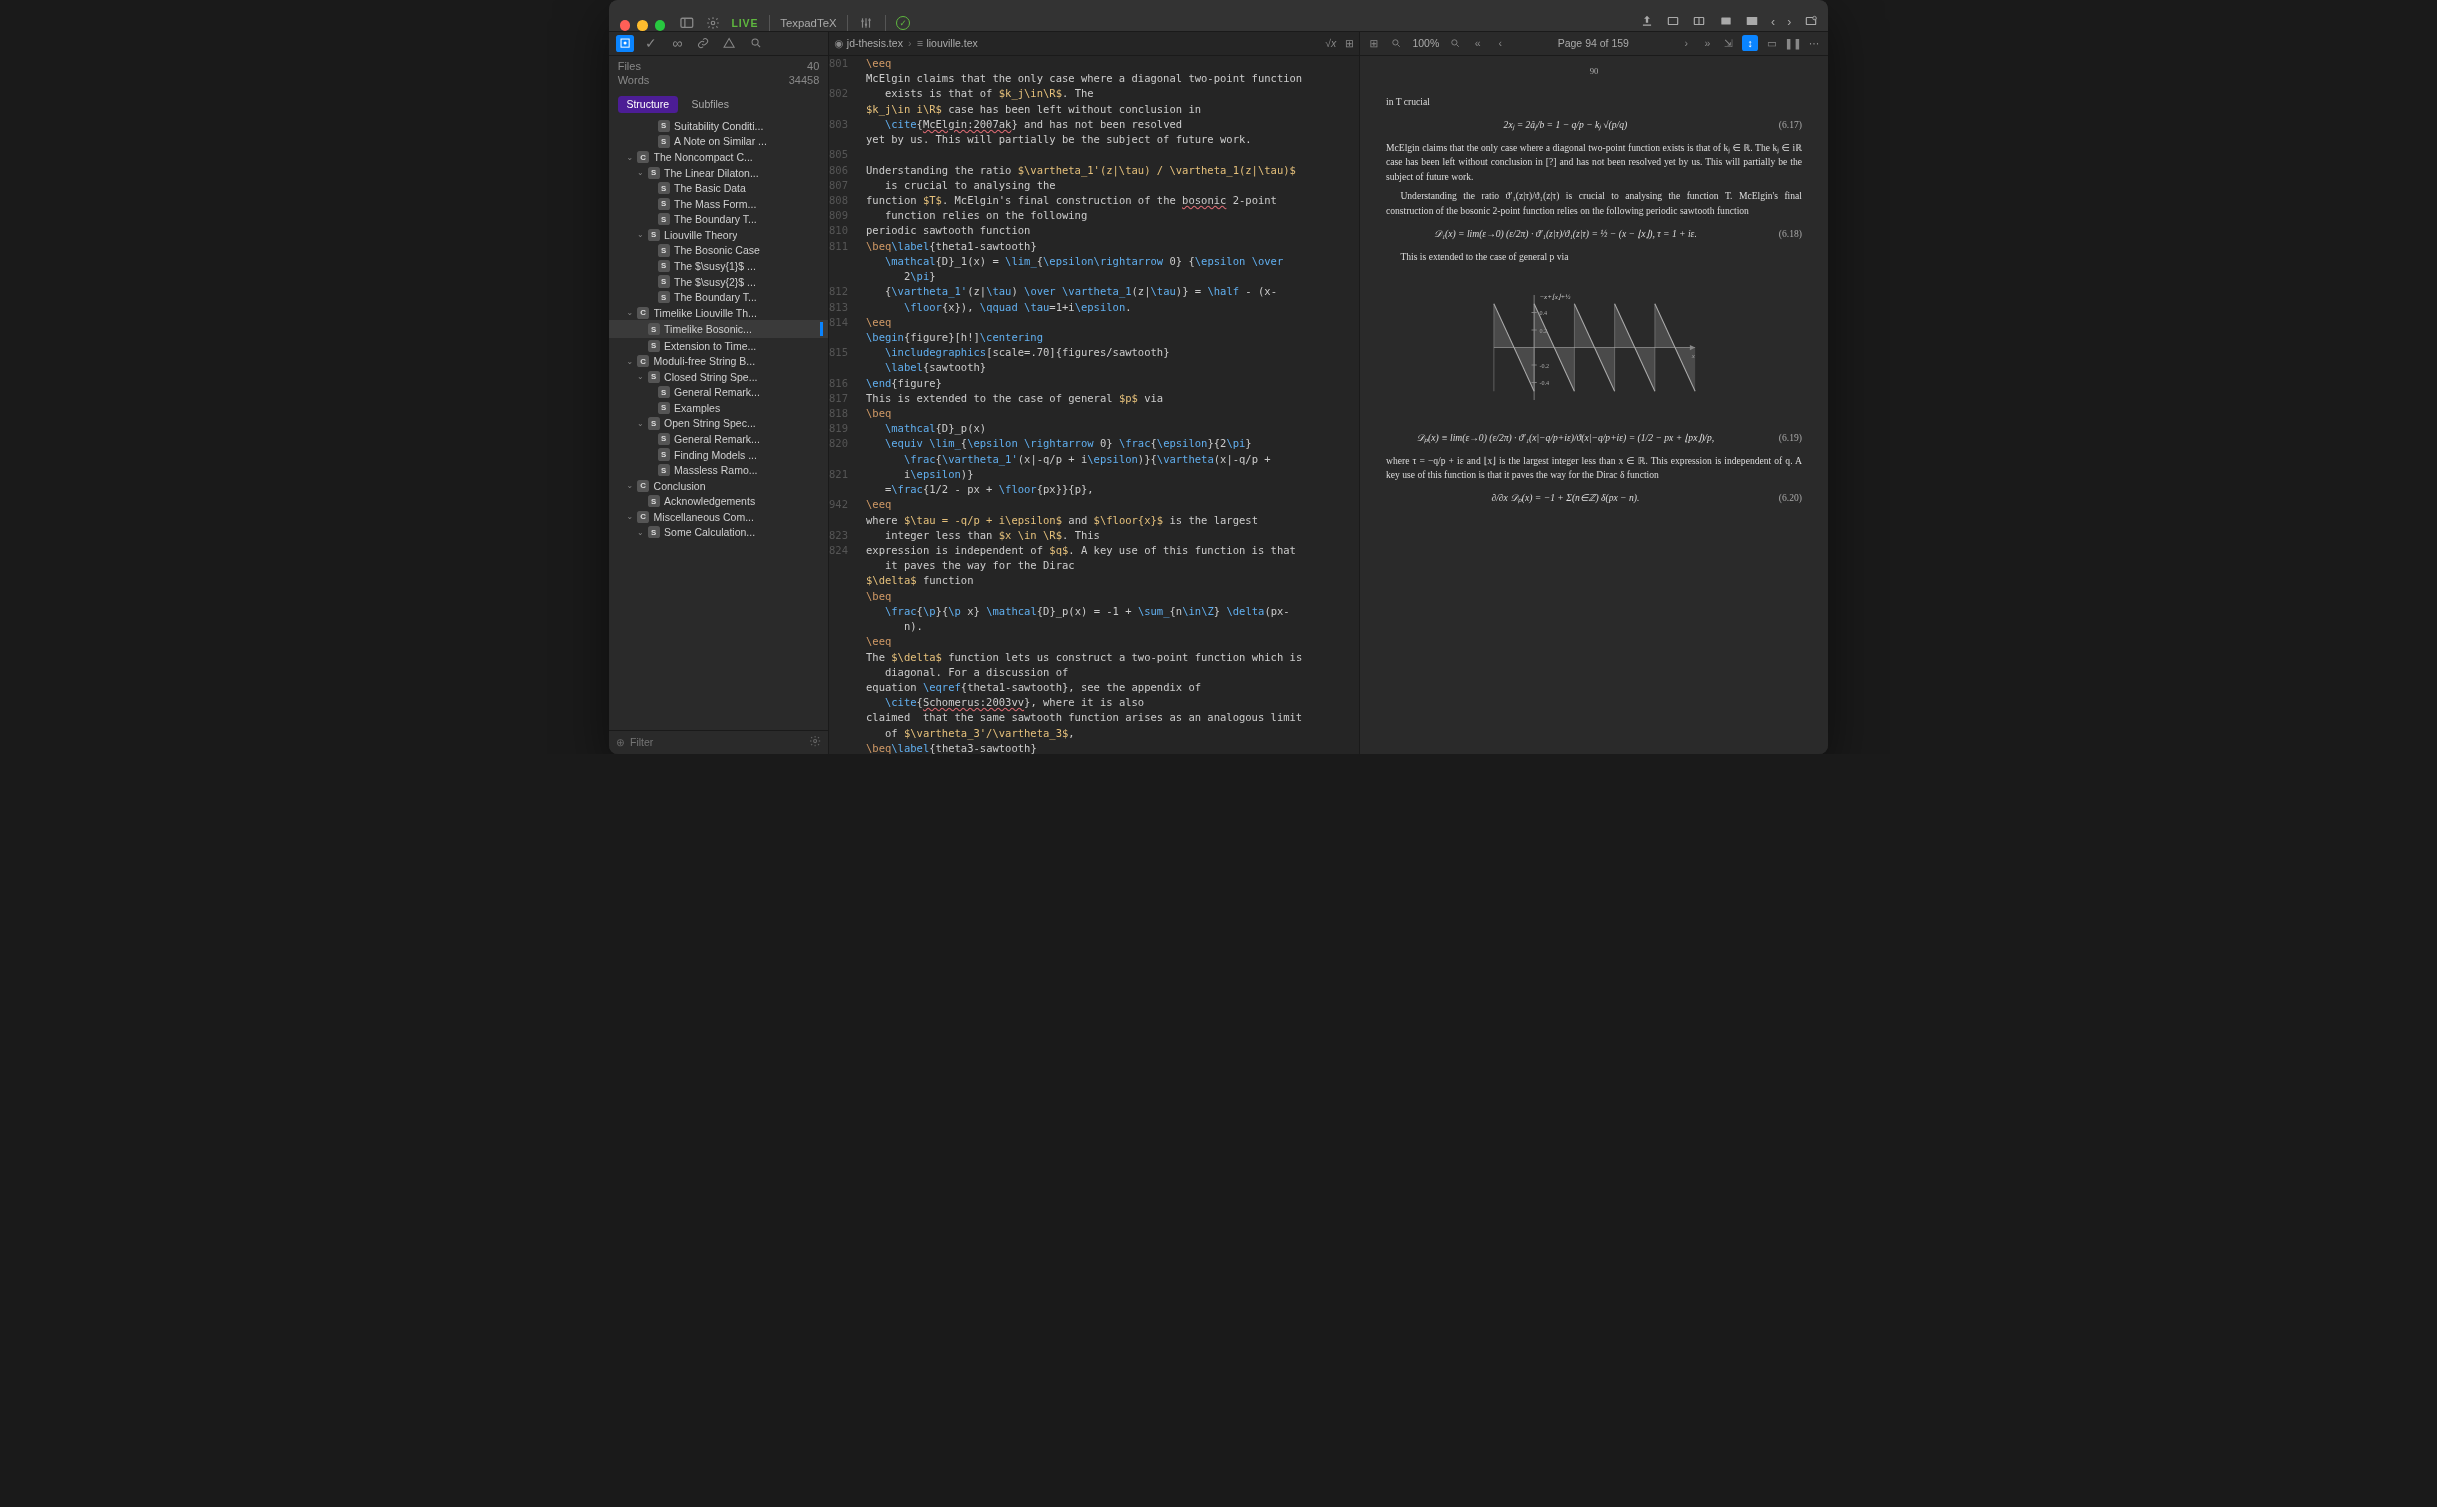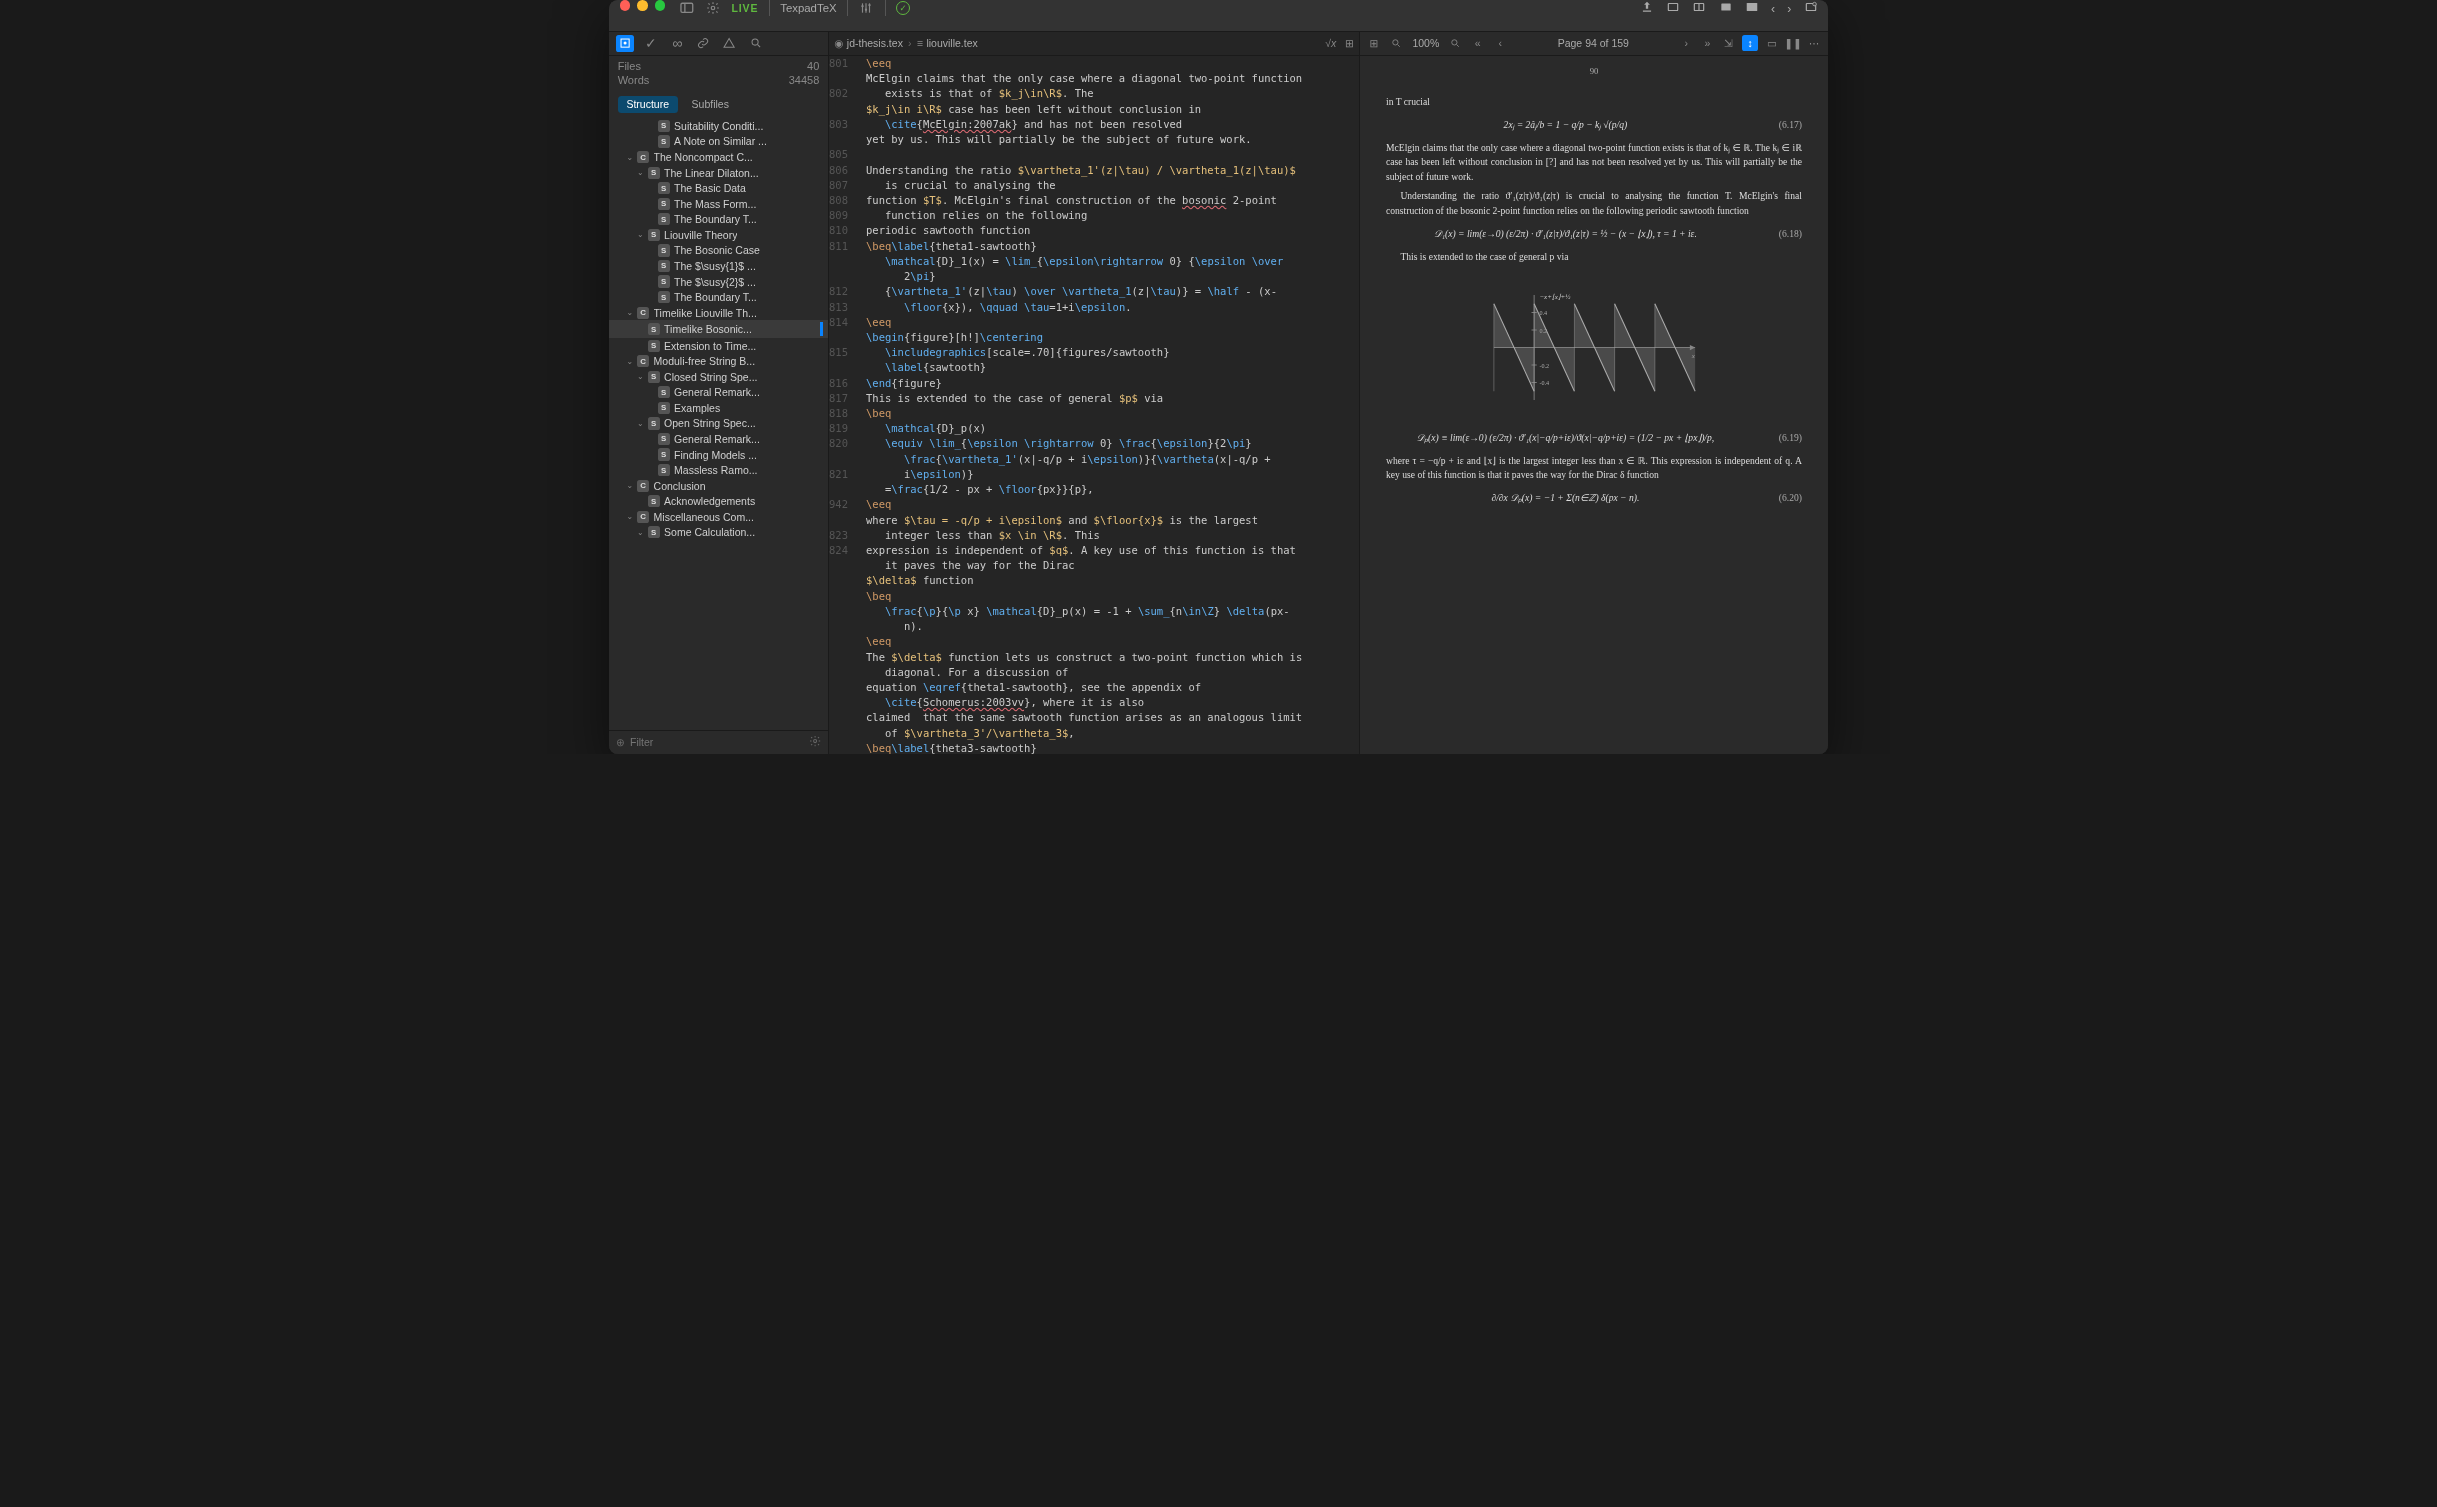--- a/index.html
+++ b/index.html
@@ -17,21 +17,21 @@
   border-radius: 8.7px;
   overflow: hidden;
   display: flex;
   flex-direction: column;
   box-shadow: 0 17.5px 52px rgba(0,0,0,0.5);
 }
 .titlebar {
   height: 31.5px;
   background: #333;
   display: flex;
-  align-items: flex-start;
+  align-items: flex-end;
   padding: 0 10.5px;
   border-bottom: 0.9px solid #1a1a1a;
 }
 .traffic-lights { display: flex; gap: 7px; margin-right: 14px; }
 .traffic-light { width: 10.5px; height: 10.5px; border-radius: 50%; }
 .tl-red { background: #ff5f57; }
 .tl-yellow { background: #febc2e; }
 .tl-green { background: #28c840; }
 .titlebar-tools { display: flex; align-items: center; gap: 10.5px; color: #888; }
 .titlebar-tools .icon { width: 15.7px; height: 15.7px; display: flex; align-items: center; justify-content: center; }
@@ -58,21 +58,21 @@
   gap: 8.7px;
   padding: 0 7px;
   border-bottom: 0.9px solid #1a1a1a;
 }
 .sidebar-icons .ic { width: 17.5px; height: 17.5px; display: flex; align-items: center; justify-content: center; color: #888; border-radius: 2.6px; }
 .sidebar-icons .ic.active { background: #0a84ff; color: #fff; }
 .sidebar-stats { padding: 3.5px 8.7px; font-size: 11px; color: #888; }
 .sidebar-stats .row { display: flex; justify-content: space-between; padding: 0.9px 0; }
 .sidebar-tabs { display: flex; gap: 5.2px; padding: 5.2px 8.7px; }
 .sidebar-tab { font-size: 10.5px; padding: 2.6px 8.7px; border-radius: 3.5px; color: #aaa; cursor: pointer; }
-.sidebar-tab.active { background: #0c4a6e; color: #fff; }
+.sidebar-tab.active { background: #4c1d95; color: #fff; }
 .outline { flex: 1; overflow-y: auto; font-size: 10.5px; }
 .outline-item { display: flex; align-items: center; padding: 1.7px 5.2px; white-space: nowrap; overflow: hidden; text-overflow: ellipsis; color: #d0d0d0; cursor: pointer; }
 .outline-item .chev { width: 10.5px; color: #888; font-size: 7.9px; }
 .outline-item .badge { width: 12.2px; height: 12.2px; border-radius: 2.6px; font-size: 7.9px; font-weight: bold; display: flex; align-items: center; justify-content: center; margin-right: 4.4px; flex-shrink: 0; }
 .badge-s { background: #555; color: #ddd; }
 .badge-c { background: #555; color: #ddd; }
 .outline-item .label { overflow: hidden; text-overflow: ellipsis; }
 .outline-item.selected { background: #3a3a3a; }
 .selected-mark { width: 2.6px; height: 14px; background: #0a84ff; margin-left: auto; }
 .sidebar-filter { height: 24.5px; border-top: 0.9px solid #1a1a1a; display: flex; align-items: center; padding: 0 7px; color: #666; font-size: 10.5px; gap: 5.2px; }

